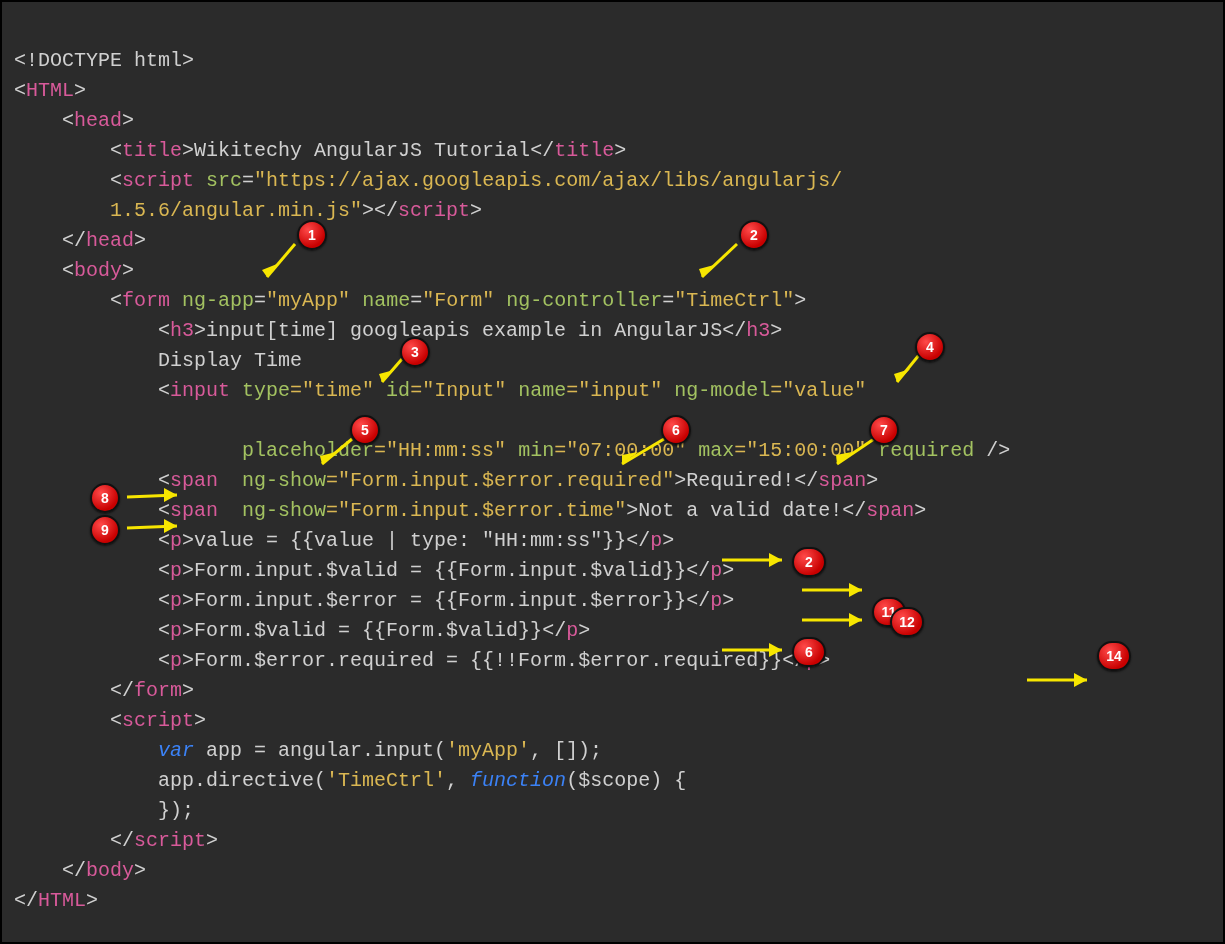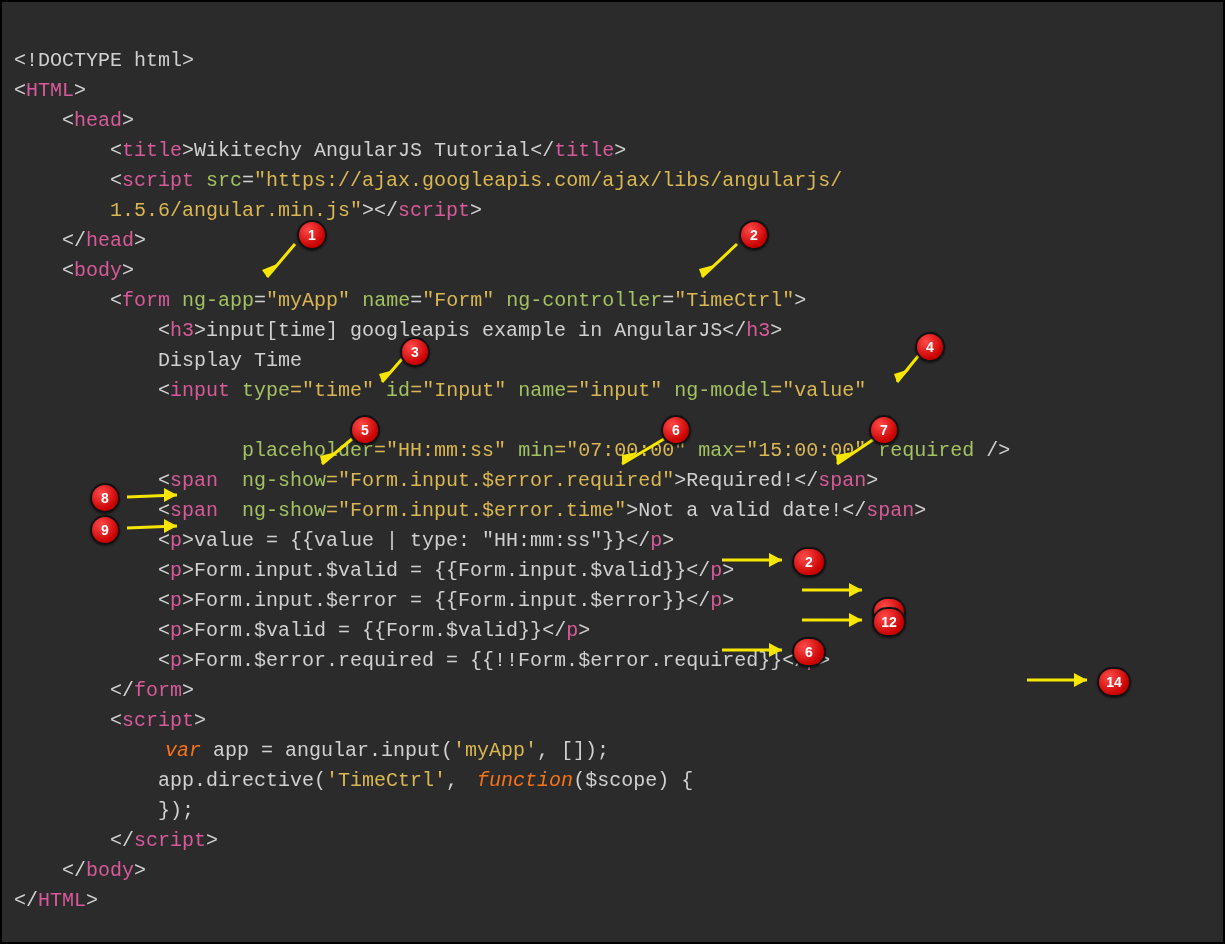--- a/index.html
+++ b/index.html
@@ -23,21 +23,21 @@
     position: absolute;
     left: 12px;
     top: 14px;
     white-space: pre;
     letter-spacing: 0;
   }
   .w { color: #d0d0d0; }   
   .pk { color: #d85a9a; }  
   .gr { color: #a3c261; }  
   .yl { color: #dab752; }  
-  .bl { color: #f97316; margin-left: 7px; }  
+  .bl { color: #3b82f6; }  
   .it { font-style: italic; }
 
   .badge {
     position: absolute;
     width: 26px;
     height: 26px;
     border-radius: 50%;
     background: radial-gradient(circle at 35% 30%, #ff4a4a, #c80000 70%);
     border: 2px solid #111;
     color: #fff;
@@ -144,17 +144,17 @@
 <div class="badge" style="left:737px;top:218px;">2</div>
 <div class="badge" style="left:398px;top:335px;">3</div>
 <div class="badge" style="left:913px;top:330px;">4</div>
 <div class="badge" style="left:348px;top:413px;">5</div>
 <div class="badge" style="left:659px;top:413px;">6</div>
 <div class="badge" style="left:867px;top:413px;">7</div>
 <div class="badge" style="left:88px;top:481px;">8</div>
 <div class="badge" style="left:88px;top:513px;">9</div>
 <div class="badge wide" style="left:790px;top:545px;">2</div>
 <div class="badge wide" style="left:870px;top:595px;">11</div>
-<div class="badge wide" style="left:870px;top:605px;">12</div>
+<div class="badge wide" style="left:888px;top:605px;">12</div>
 <div class="badge wide" style="left:790px;top:635px;">6</div>
-<div class="badge wide" style="left:1095px;top:665px;text-align:center;">14</div>
+<div class="badge wide" style="left:1095px;top:639px;text-align:center;">14</div>
 
 </div>
 
 </body></html>

